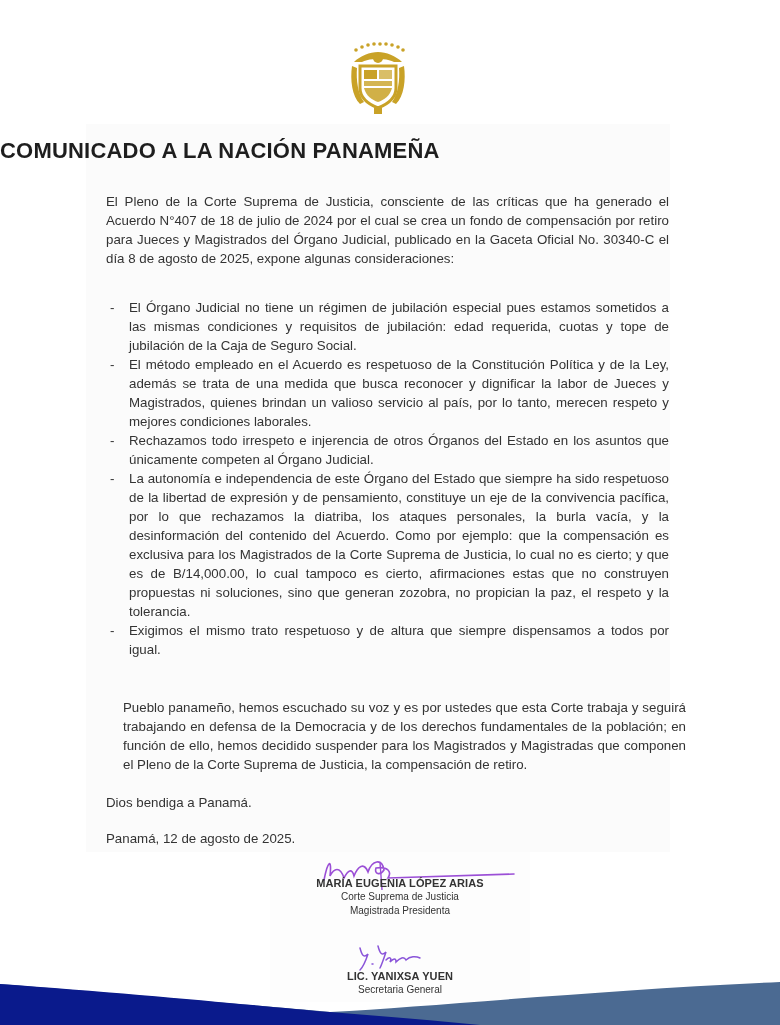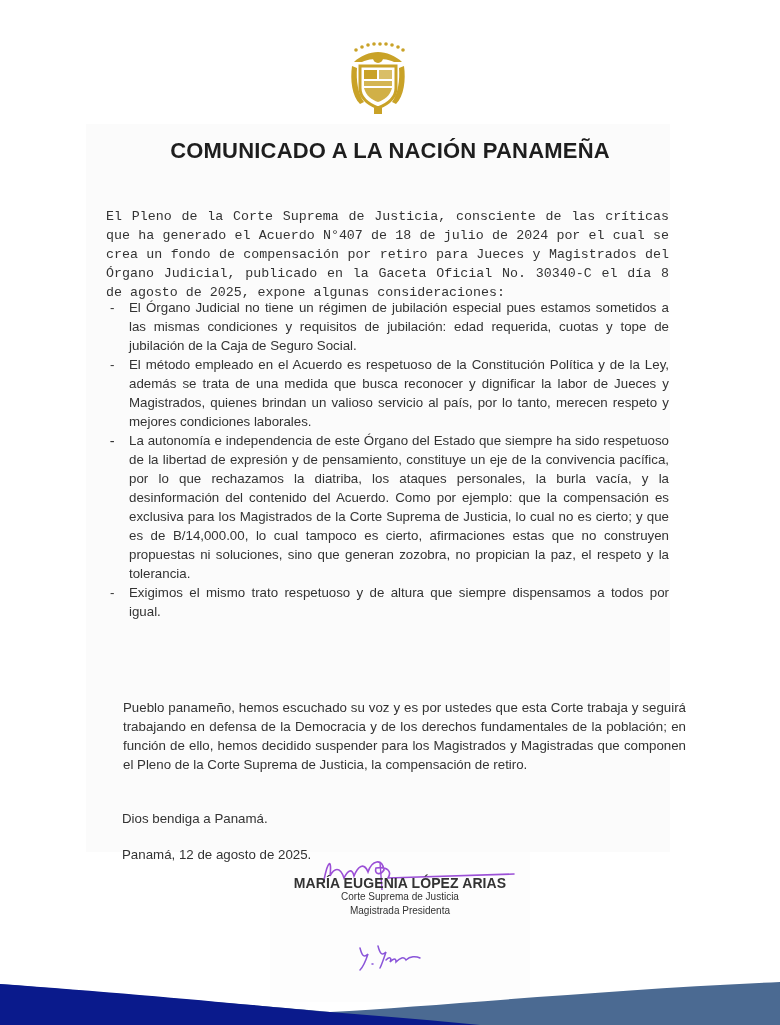--- a/index.html
+++ b/index.html
@@ -15,42 +15,42 @@
   .panel {
     position: absolute; left: 86px; top: 124px; width: 584px; height: 728px;
     background: #fbfbfb;
   }
   .sig-panel {
     position: absolute; left: 270px; top: 852px; width: 260px; height: 150px;
     background: #fdfdfd;
   }
   .title {
     position: absolute; left: 0; width: 780px; top: 138px;
-    text-align: center; font-weight: bold; font-size: 22px;
+    text-align: left; font-weight: bold; font-size: 22px;
     letter-spacing: 0.2px; color: #1e1e1e;
   }
   .body-text {
     position: absolute; left: 106px; width: 563px;
     font-size: 13.3px; line-height: 19px; text-align: justify; color: #333;
   }
-  .intro { top: 207px; font-family: Liberation Mono, monospace; }
+  .intro { top: 192px; }
   .bullets { position: absolute; left: 106px; top: 298px; width: 563px; margin: 0; padding: 0; list-style: none; }
   .bullets li {
     position: relative; padding-left: 23px;
     font-size: 13.3px; line-height: 19px; text-align: justify; color: #333;
   }
   .bullets li .dash { position: absolute; left: 4px; top: 0; }
   .closing { top: 681px; }
   .blessing { top: 793px; }
   .date { top: 829px; }
   .signer {
     position: absolute; left: 270px; width: 260px; text-align: center;
     font-size: 10px; line-height: 14px; color: #333;
   }
-  .signer .name { font-weight: bold; font-size: 14px; letter-spacing: 0.1px; }
+  .signer .name { font-weight: bold; font-size: 11px; letter-spacing: 0.1px; }
   .signer1 { top: 876px; }
   .signer2 { top: 969px; }
   .signature { position: absolute; }
   .footer { position: absolute; left: 0; top: 960px; width: 780px; height: 65px; }
 </style>
 </head>
 <body>
 
 <div class="crest">
   <svg width="64" height="80" viewBox="0 0 64 80">
@@ -81,47 +81,49 @@
 <div class="panel"></div>
 <div class="sig-panel"></div>
 
 <div class="title">COMUNICADO A LA NACIÓN PANAMEÑA</div>
 
 <p class="body-text intro" style="margin:0">El Pleno de la Corte Suprema de Justicia, consciente de las críticas que ha generado el Acuerdo N°407 de 18 de julio de 2024 por el cual se crea un fondo de compensación por retiro para Jueces y Magistrados del Órgano Judicial, publicado en la Gaceta Oficial No. 30340-C el día 8 de agosto de 2025, expone algunas consideraciones:</p>
 
 <ul class="bullets">
   <li><span class="dash">-</span><span>El Órgano Judicial no tiene un régimen de jubilación especial pues estamos sometidos a las mismas condiciones y requisitos de jubilación: edad requerida, cuotas y tope de jubilación de la Caja de Seguro Social.</span></li>
   <li><span class="dash">-</span><span>El método empleado en el Acuerdo es respetuoso de la Constitución Política y de la Ley, además se trata de una medida que busca reconocer y dignificar la labor de Jueces y Magistrados, quienes brindan un valioso servicio al país, por lo tanto, merecen respeto y mejores condiciones laborales.</span></li>
-  <li><span class="dash">-</span></li>
+  <li><span class="dash">-</span><span>Rechazamos todo irrespeto e injerencia de otros Órganos del Estado en los asuntos que únicamente competen al Órgano Judicial.</span></li>
   <li><span class="dash">-</span><span>La autonomía e independencia de este Órgano del Estado que siempre ha sido respetuoso de la libertad de expresión y de pensamiento, constituye un eje de la convivencia pacífica, por lo que rechazamos la diatriba, los ataques personales, la burla vacía, y la desinformación del contenido del Acuerdo. Como por ejemplo: que la compensación es exclusiva para los Magistrados de la Corte Suprema de Justicia, lo cual no es cierto; y que es de B/14,000.00, lo cual tampoco es cierto, afirmaciones estas que no construyen propuestas ni soluciones, sino que generan zozobra, no propician la paz, el respeto y la tolerancia.</span></li>
   <li><span class="dash">-</span><span>Exigimos el mismo trato respetuoso y de altura que siempre dispensamos a todos por igual.</span></li>
 </ul>
 
 <p class="body-text closing" style="margin:17px">Pueblo panameño, hemos escuchado su voz y es por ustedes que esta Corte trabaja y seguirá trabajando en defensa de la Democracia y de los derechos fundamentales de la población; en función de ello, hemos decidido suspender para los Magistrados y Magistradas que componen el Pleno de la Corte Suprema de Justicia, la compensación de retiro.</p>
-<p class="body-text blessing" style="margin:16px">Dios bendiga a Panamá.</p>
-<p class="body-text date" style="margin:16px">Panamá, 12 de agosto de 2025.</p>
+<p class="body-text blessing" style="margin:0">Dios bendiga a Panamá.</p>
+<p class="body-text date" style="margin:0">Panamá, 12 de agosto de 2025.</p>
 
 <div class="signature" style="left:318px; top:850px;">
   <svg width="200" height="40" viewBox="0 0 200 40">
     <path d="M6 30 C10 10 14 8 12 26 C16 18 22 16 26 28 C30 20 34 18 36 26 C40 16 46 12 50 22 C54 10 64 8 66 20 C62 26 56 24 58 18 C70 16 74 22 70 28 L196 24" fill="none" stroke="#9b4fd6" stroke-width="1.6" stroke-linecap="round"></path>
     <path d="M62 12 L64 40" fill="none" stroke="#9b4fd6" stroke-width="1.4"></path>
   </svg>
 </div>
 <div class="signer signer1">
   <div class="name">MARÍA EUGENIA LÓPEZ ARIAS</div>
   <div>Corte Suprema de Justicia</div>
   <div>Magistrada Presidenta</div>
 </div>
 
 <div class="signature" style="left:356px; top:942px;">
   <svg width="70" height="30" viewBox="0 0 70 30">
     <path d="M4 6 C6 14 8 16 12 12 C10 18 8 24 4 28 M16 22 L17 22 M22 4 C24 12 26 14 30 10 C28 16 26 22 24 26 M30 18 C34 14 36 16 34 20 C38 16 40 16 40 20 C44 16 48 14 50 18 C54 14 60 14 64 16" fill="none" stroke="#8a55d9" stroke-width="1.5" stroke-linecap="round"></path>
   </svg>
 </div>
 <div class="signer signer2">
+  <div class="name">LIC. YANIXSA YUEN</div>
+  <div>Secretaria General</div>
 </div>
 
 <div class="footer">
   <svg width="780" height="65" viewBox="0 0 780 65" preserveAspectRatio="none">
     <path d="M0 24 C120 34 240 44 330 52 C440 46 600 30 780 22 L780 65 L0 65 Z" fill="#4b6a92"></path>
     <path d="M0 24 C140 34 260 46 330 52 C380 56 430 60 480 65 L0 65 Z" fill="#0a1a8c"></path>
   </svg>
 </div>
 
 </body></html>

